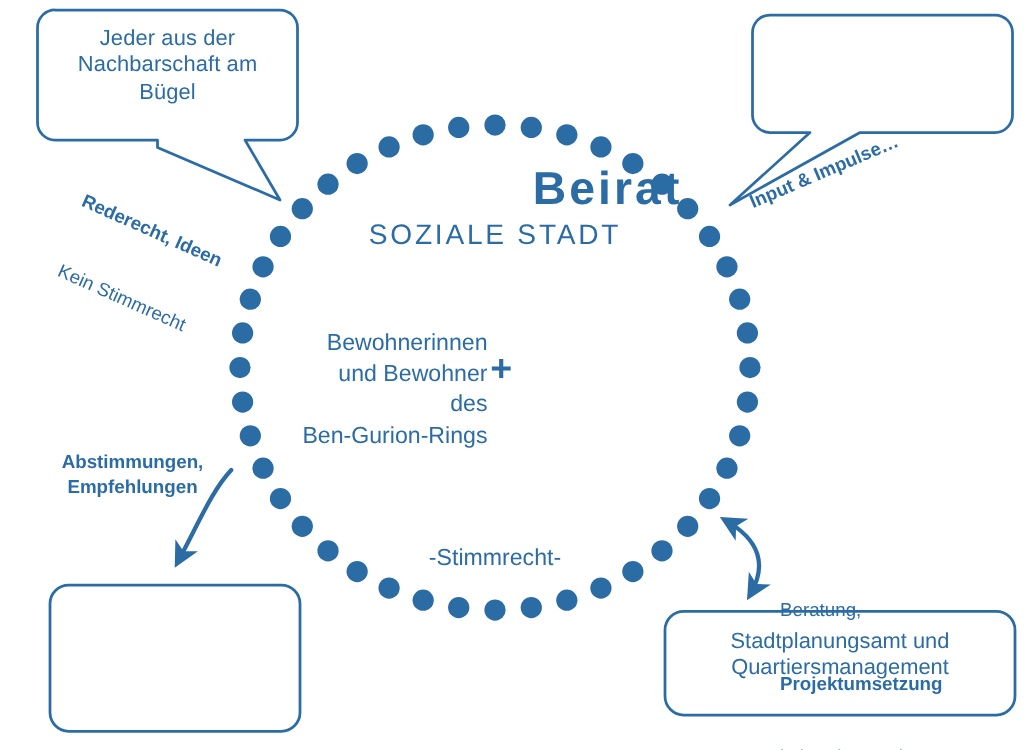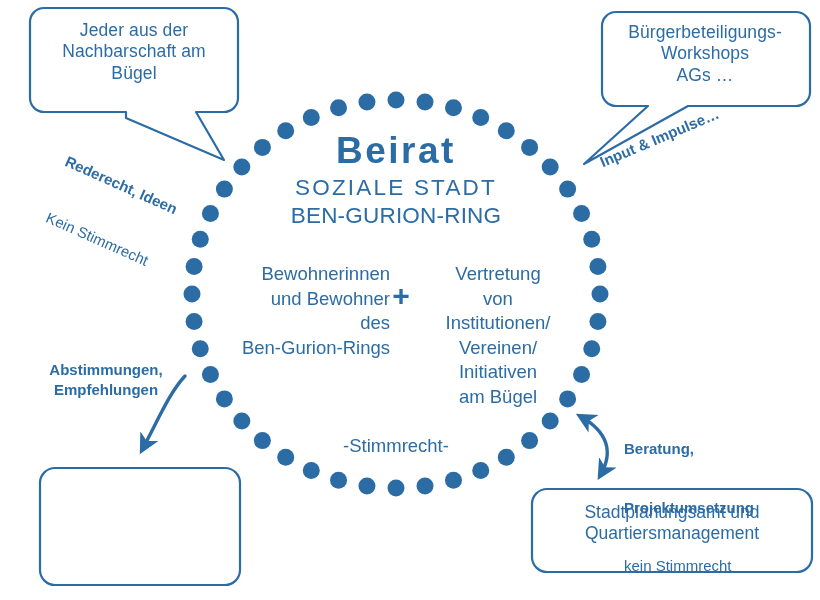--- a/index.html
+++ b/index.html
@@ -45,21 +45,21 @@
   #bubble-tl-text { left: 30px; top: 20px; width: 208px; }
   #bubble-tr-text { left: 605px; top: 22px; width: 200px; }
 
   
   #box-bl-text { left: 42px; top: 478px; width: 196px; font-size: 17.5px; }
   #box-br-text { left: 536px; top: 502px; width: 272px; font-size: 17.5px; }
 
   
   #title-main {
     left: 246px; top: 128px; width: 300px;
-    font-size: 37px; font-weight: bold; letter-spacing: 2.5px;
+    font-size: 37px; font-weight: bold; letter-spacing: 2.5px; text-align: right;
   }
   #title-sub1 {
     left: 246px; top: 174px; width: 300px;
     font-size: 22.5px; letter-spacing: 2.2px;
   }
   #title-sub2 {
     left: 246px; top: 202px; width: 300px;
     font-size: 22.5px; letter-spacing: 0.2px;
   }
   #col-left {
@@ -107,21 +107,21 @@
   #label-abstimmungen {
     left: 36px; top: 360px; width: 140px;
     font-size: 15px; font-weight: bold; line-height: 1.3;
     text-align: center;
   }
   #label-beratung {
     left: 624px; top: 400px; width: 160px;
     font-size: 15px; line-height: 1.3;
     text-align: left;
   }
-  #label-beratung .b1 { font-weight: bold; display: block; }
+  #label-beratung .b1 { font-weight: normal; display: block; margin-top: 40px; }
   #label-beratung .b2 { font-weight: bold; display: block; }
   #label-beratung .b3 { font-weight: normal; display: block; }
 </style>
 </head>
 <body>
 
 <div id="stage">
 
   <svg class="layer" viewBox="0 0 820 600">
     <defs>
@@ -213,46 +213,36 @@
 
     <path d="M 185,376 C 170,392 160,416 142,450" fill="none" stroke="#2c6ca5" stroke-width="3.4" stroke-linecap="round" marker-end="url(#arrowhead)"></path>
 
     <path d="M 580,416 C 608,432 614,452 600,476" fill="none" stroke="#2c6ca5" stroke-width="3.4" stroke-linecap="round" marker-start="url(#arrowhead-start)" marker-end="url(#arrowhead)"></path>
   </svg>
 
   <div class="txt bubble-text" id="bubble-tl-text">Jeder aus der
 Nachbarschaft am
 Bügel</div>
 
-  <div class="txt bubble-text" id="bubble-tr-text">Bürgerbeteiligungs-
-Workshops
-AGs …</div>
 
   <div class="rot-label" id="label-rederecht">
     <span class="l1">Rederecht, Ideen</span>
     <span class="l2">Kein Stimmrecht</span>
   </div>
 
   <div class="rot-label" id="label-input">Input &amp; Impulse…</div>
 
   <div class="txt" id="title-main">Beirat</div>
   <div class="txt" id="title-sub1">SOZIALE STADT</div>
-  <div class="txt" id="title-sub2">BEN-GURION-RING</div>
 
   <div class="txt" id="col-left">Bewohnerinnen
 und Bewohner
 des
 Ben-Gurion-Rings</div>
   <div class="txt" id="plus-sign">+</div>
-  <div class="txt" id="col-right">Vertretung
-von
-Institutionen/
-Vereinen/
-Initiativen
-am Bügel</div>
   <div class="txt" id="stimmrecht">-Stimmrecht-</div>
 
   <div class="txt" id="label-abstimmungen">Abstimmungen,
 Empfehlungen</div>
 
   <div class="txt" id="label-beratung">
     <span class="b1">Beratung,</span>
     <span class="b2">Projektumsetzung</span>
     <span class="b3">kein Stimmrecht</span>
   </div>

